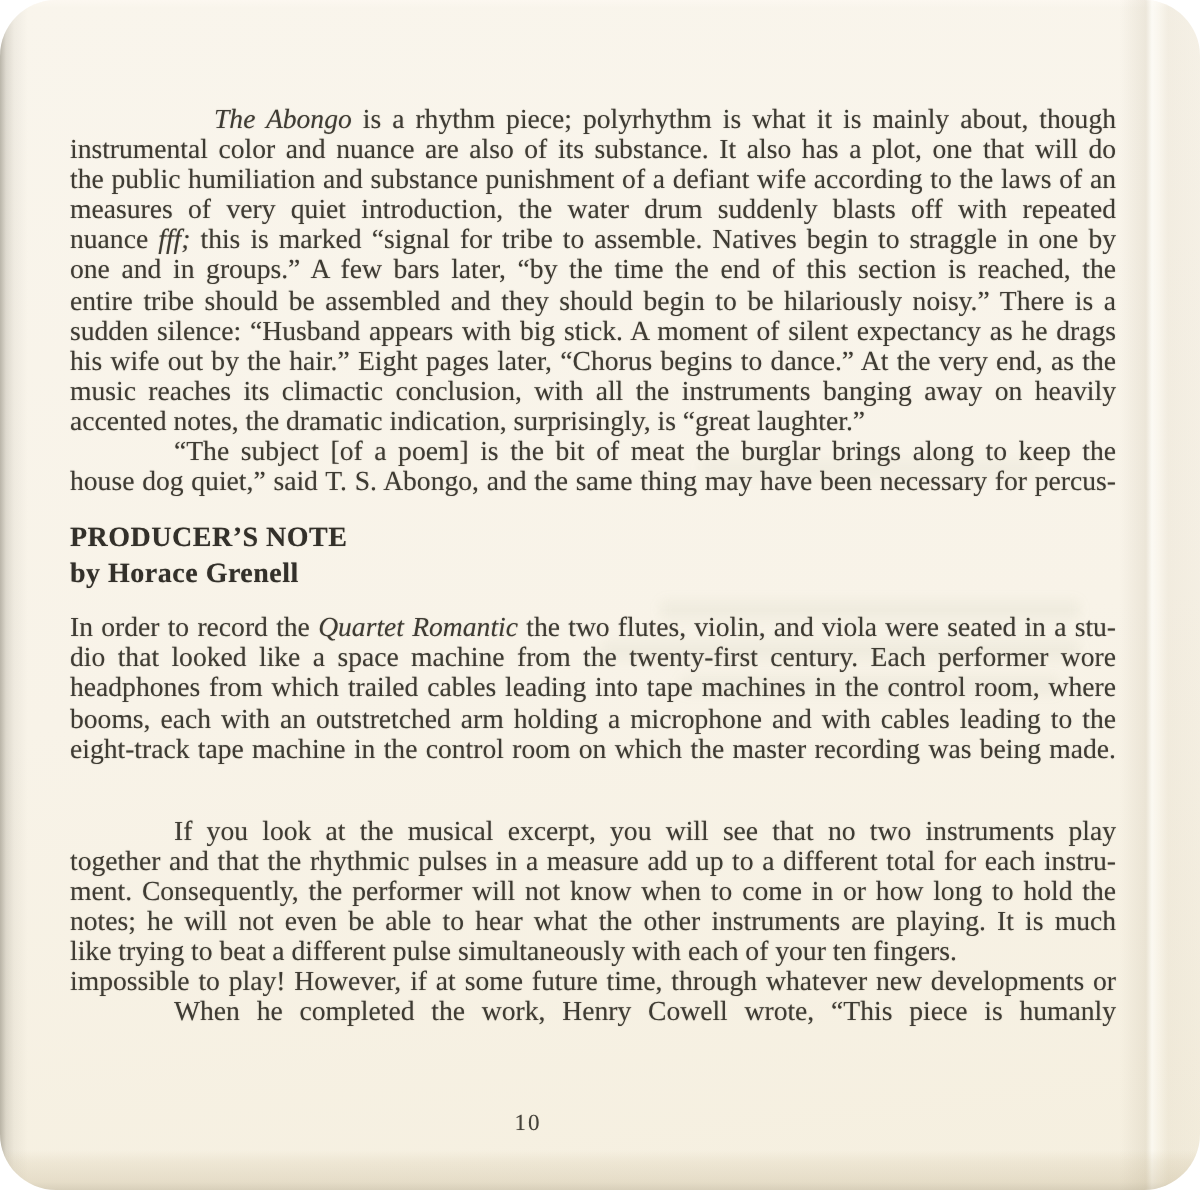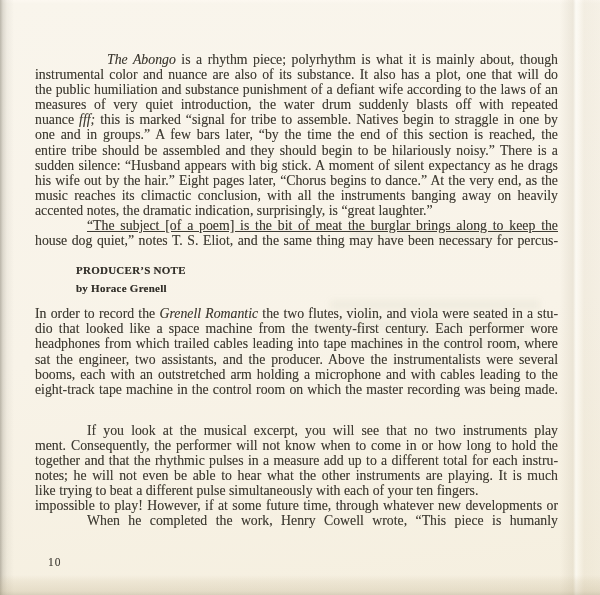--- a/index.html
+++ b/index.html
@@ -3,20 +3,21 @@
 <meta charset="utf-8">
 <style>
   html, body { margin: 0; padding: 0; background: #ffffff; }
   #page {
     position: relative;
     width: 600px;
     height: 595px;
     overflow: hidden;
     background: linear-gradient(173deg, #f9f5ec 0%, #f8f3e8 55%, #f5efdf 100%);
     font-family: "Liberation Serif", serif;
+    border-radius: 28px;
   }
   
   .edge-left {
     position: absolute; left: 0; top: 0; width: 14px; height: 100%;
     background: linear-gradient(to right,
       rgba(124,119,105,0.50) 0px, rgba(124,119,105,0.22) 3px,
       rgba(124,119,105,0.08) 7px, rgba(124,119,105,0) 14px);
   }
   .edge-bottom {
     position: absolute; left: 0; bottom: 0; width: 100%; height: 20px;
@@ -48,33 +49,31 @@
   }
   .para { margin: 0; }
   .line {
     height: 15.1px; line-height: 15.1px;
     text-align: justify; text-align-last: justify; -moz-text-align-last: justify;
     overflow: visible;
   }
   .line.last { text-align-last: left; -moz-text-align-last: left; }
   .heading {
     margin-top: 13px; margin-bottom: 9px;
-    font-weight: bold; font-size: 11px; color: #33302a;
+    font-weight: bold; font-size: 14px; color: #33302a;
     letter-spacing: 0.25px;
     text-shadow: 0 0 0.5px rgba(51,48,42,0.5);
-    margin-left: 41px;
   }
   .heading .hline { height: 18px; line-height: 18px; text-align: left; text-align-last: left; }
   em { font-style: italic; }
   #page-number {
     position: absolute; left: 0; top: 556px; width: 528px;
-    text-align: left; font-size: 11.5px; color: #45423a;
+    text-align: center; font-size: 11.5px; color: #45423a;
     letter-spacing: 1px;
     text-shadow: 0 0 0.5px rgba(69,66,58,0.4);
-    padding-left: 48px;
   }
 </style>
 </head>
 <body>
 
 <div id="page">
 
   <div class="edge-top"></div>
 
   <div class="ghost" style="left:330px; top:300px; width:210px; height:10px;"></div>
@@ -90,39 +89,38 @@
         <div class="line"><span>measures of very quiet introduction, the water drum suddenly blasts off with repeated</span></div>
         <div class="line"><span>nuance </span><em>fff;</em><span> this is marked “signal for tribe to assemble. Natives begin to straggle in one by</span></div>
         <div class="line"><span>one and in groups.” A few bars later, “by the time the end of this section is reached, the</span></div>
         <div class="line"><span>entire tribe should be assembled and they should begin to be hilariously noisy.” There is a</span></div>
         <div class="line"><span>sudden silence: “Husband appears with big stick. A moment of silent expectancy as he drags</span></div>
         <div class="line"><span>his wife out by the hair.” Eight pages later, “Chorus begins to dance.” At the very end, as the</span></div>
         <div class="line"><span>music reaches its climactic conclusion, with all the instruments banging away on heavily</span></div>
         <div class="line last"><span>accented notes, the dramatic indication, surprisingly, is “great laughter.”</span></div>
       </div>
       <div class="para">
-        <div class="line" style="padding-left: 52px; text-decoration: underline;"><span>“The subject [of a poem] is the bit of meat the burglar brings along to keep the</span></div>
-        <div class="line"><span>house dog quiet,” notes T. S. Eliot, and the same thing may have been necessary for percus-</span></div>
+        <div class="line" style="padding-left: 52px;"><span>“The subject [of a poem] is the bit of meat the burglar brings along to keep the</span></div>
+        <div class="line"><span>house dog quiet,” said T. S. Abongo, and the same thing may have been necessary for percus-</span></div>
       </div>
       <div class="heading">
         <div class="hline">PRODUCER’S NOTE</div>
         <div class="hline">by Horace Grenell</div>
       </div>
       <div class="para">
-        <div class="line"><span>In order to record the </span><em>Grenell Romantic</em><span> the two flutes, violin, and viola were seated in a stu-</span></div>
+        <div class="line"><span>In order to record the </span><em>Quartet Romantic</em><span> the two flutes, violin, and viola were seated in a stu-</span></div>
         <div class="line"><span>dio that looked like a space machine from the twenty-first century. Each performer wore</span></div>
         <div class="line"><span>headphones from which trailed cables leading into tape machines in the control room, where</span></div>
-        <div class="line"><span>sat the engineer, two assistants, and the producer. Above the instrumentalists were several</span></div>
         <div class="line"><span>booms, each with an outstretched arm holding a microphone and with cables leading to the</span></div>
         <div class="line"><span>eight-track tape machine in the control room on which the master recording was being made.</span></div>
       </div>
       <div class="para">
         <div class="line" style="padding-left: 52px; margin-top: 26px;"><span>If you look at the musical excerpt, you will see that no two instruments play</span></div>
+        <div class="line"><span>together and that the rhythmic pulses in a measure add up to a different total for each instru-</span></div>
         <div class="line"><span>ment. Consequently, the performer will not know when to come in or how long to hold the</span></div>
-        <div class="line"><span>together and that the rhythmic pulses in a measure add up to a different total for each instru-</span></div>
         <div class="line"><span>notes; he will not even be able to hear what the other instruments are playing. It is much</span></div>
         <div class="line last"><span>like trying to beat a different pulse simultaneously with each of your ten fingers.</span></div>
       </div>
       <div class="para">
         <div class="line"><span>impossible to play! However, if at some future time, through whatever new developments or</span></div>
         <div class="line" style="padding-left: 52px;"><span>When he completed the work, Henry Cowell wrote, “This piece is humanly</span></div>
       </div>
     </div>
 
   <div id="page-number">10</div>

